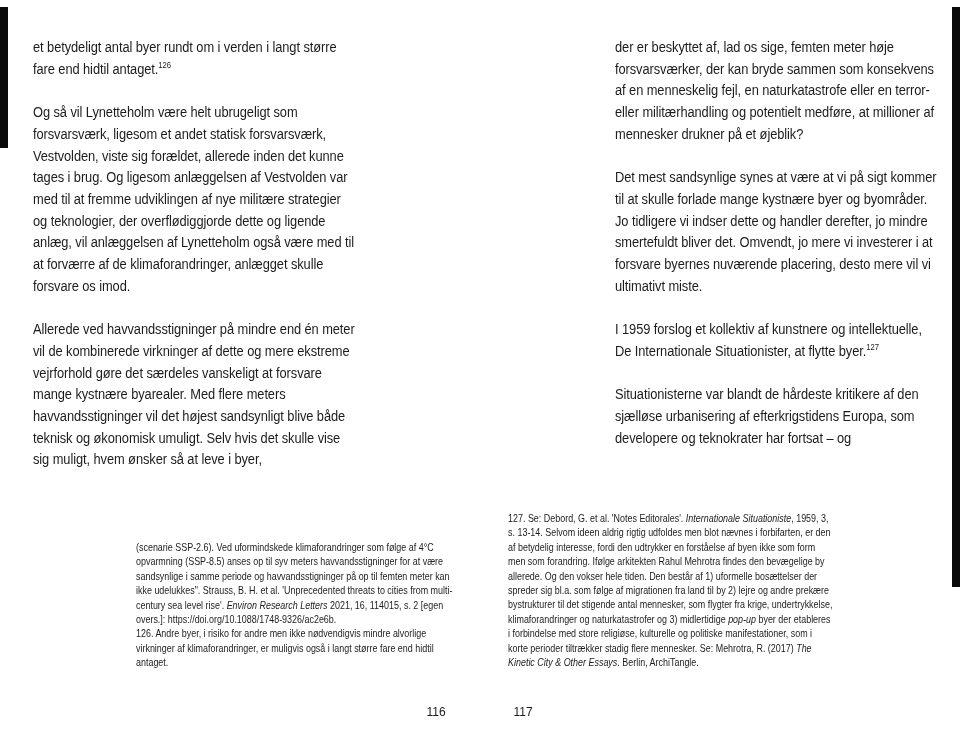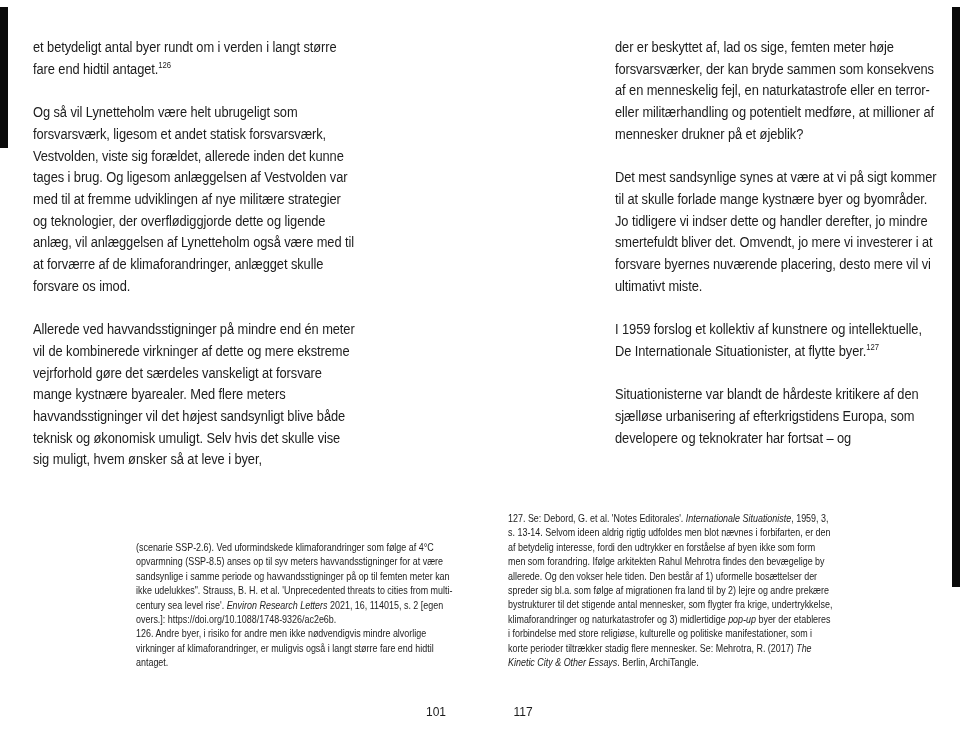--- a/index.html
+++ b/index.html
@@ -71,21 +71,21 @@
   <section>
     <div class="body-text body-left">
         <p><span>et betydeligt antal byer rundt om i verden i langt større fare end hidtil antaget.</span><span class="sup">126</span></p>
         <p><span>Og så vil Lynetteholm være helt ubrugeligt som forsvarsværk, ligesom et andet statisk forsvarsværk, Vestvolden, viste sig forældet, allerede inden det kunne tages i brug. Og ligesom anlæggelsen af Vestvolden var med til at fremme udviklingen af nye militære strategier og teknologier, der overflødiggjorde dette og ligende anlæg, vil anlæggelsen af Lynetteholm også være med til at forværre af de klimaforandringer, anlægget skulle forsvare os imod.</span></p>
         <p><span>Allerede ved havvandsstigninger på mindre end én meter vil de kombinerede virkninger af dette og mere ekstreme vejrforhold gøre det særdeles vanskeligt at forsvare mange kystnære byarealer. Med flere meters havvandsstigninger vil det højest sandsynligt blive både teknisk og økonomisk umuligt. Selv hvis det skulle vise sig muligt, hvem ønsker så at leve i byer,</span></p>
       </div>
     <div class="footnote fn-left">
         <p><span>(scenarie SSP-2.6). Ved uformindskede klimaforandringer som følge af 4°C opvarmning (SSP-8.5) anses op til syv meters havvandsstigninger for at være sandsynlige i samme periode og havvandsstigninger på op til femten meter kan ikke udelukkes". Strauss, B. H. et al. 'Unprecedented threats to cities from multi-century sea level rise'. </span><span class="i">Environ Research Letters</span><span> 2021, 16, 114015, s. 2 [egen overs.]: https://doi.org/10.1088/1748-9326/ac2e6b.</span></p>
         <p><span>126. Andre byer, i risiko for andre men ikke nødvendigvis mindre alvorlige virkninger af klimaforandringer, er muligvis også i langt større fare end hidtil antaget.</span></p>
       </div>
-    <div class="page-number pn-left">101</div>
+    <div class="page-number pn-left">116</div>
   </section>
 
   <section>
     <div class="body-text body-right">
         <p><span>der er beskyttet af, lad os sige, femten meter høje forsvarsværker, der kan bryde sammen som konsekvens af en menneskelig fejl, en naturkatastrofe eller en terror- eller militærhandling og potentielt medføre, at millioner af mennesker drukner på et øjeblik?</span></p>
         <p><span>Det mest sandsynlige synes at være at vi på sigt kommer til at skulle forlade mange kystnære byer og byområder. Jo tidligere vi indser dette og handler derefter, jo mindre smertefuldt bliver det. Omvendt, jo mere vi investerer i at forsvare byernes nuværende placering, desto mere vil vi ultimativt miste.</span></p>
         <p><span>I 1959 forslog et kollektiv af kunstnere og intellektuelle, De Internationale Situationister, at flytte byer.</span><span class="sup">127</span></p>
         <p><span>Situationisterne var blandt de hårdeste kritikere af den sjælløse urbanisering af efterkrigstidens Europa, som developere og teknokrater har fortsat – og</span></p>
       </div>
     <div class="footnote fn-right">

